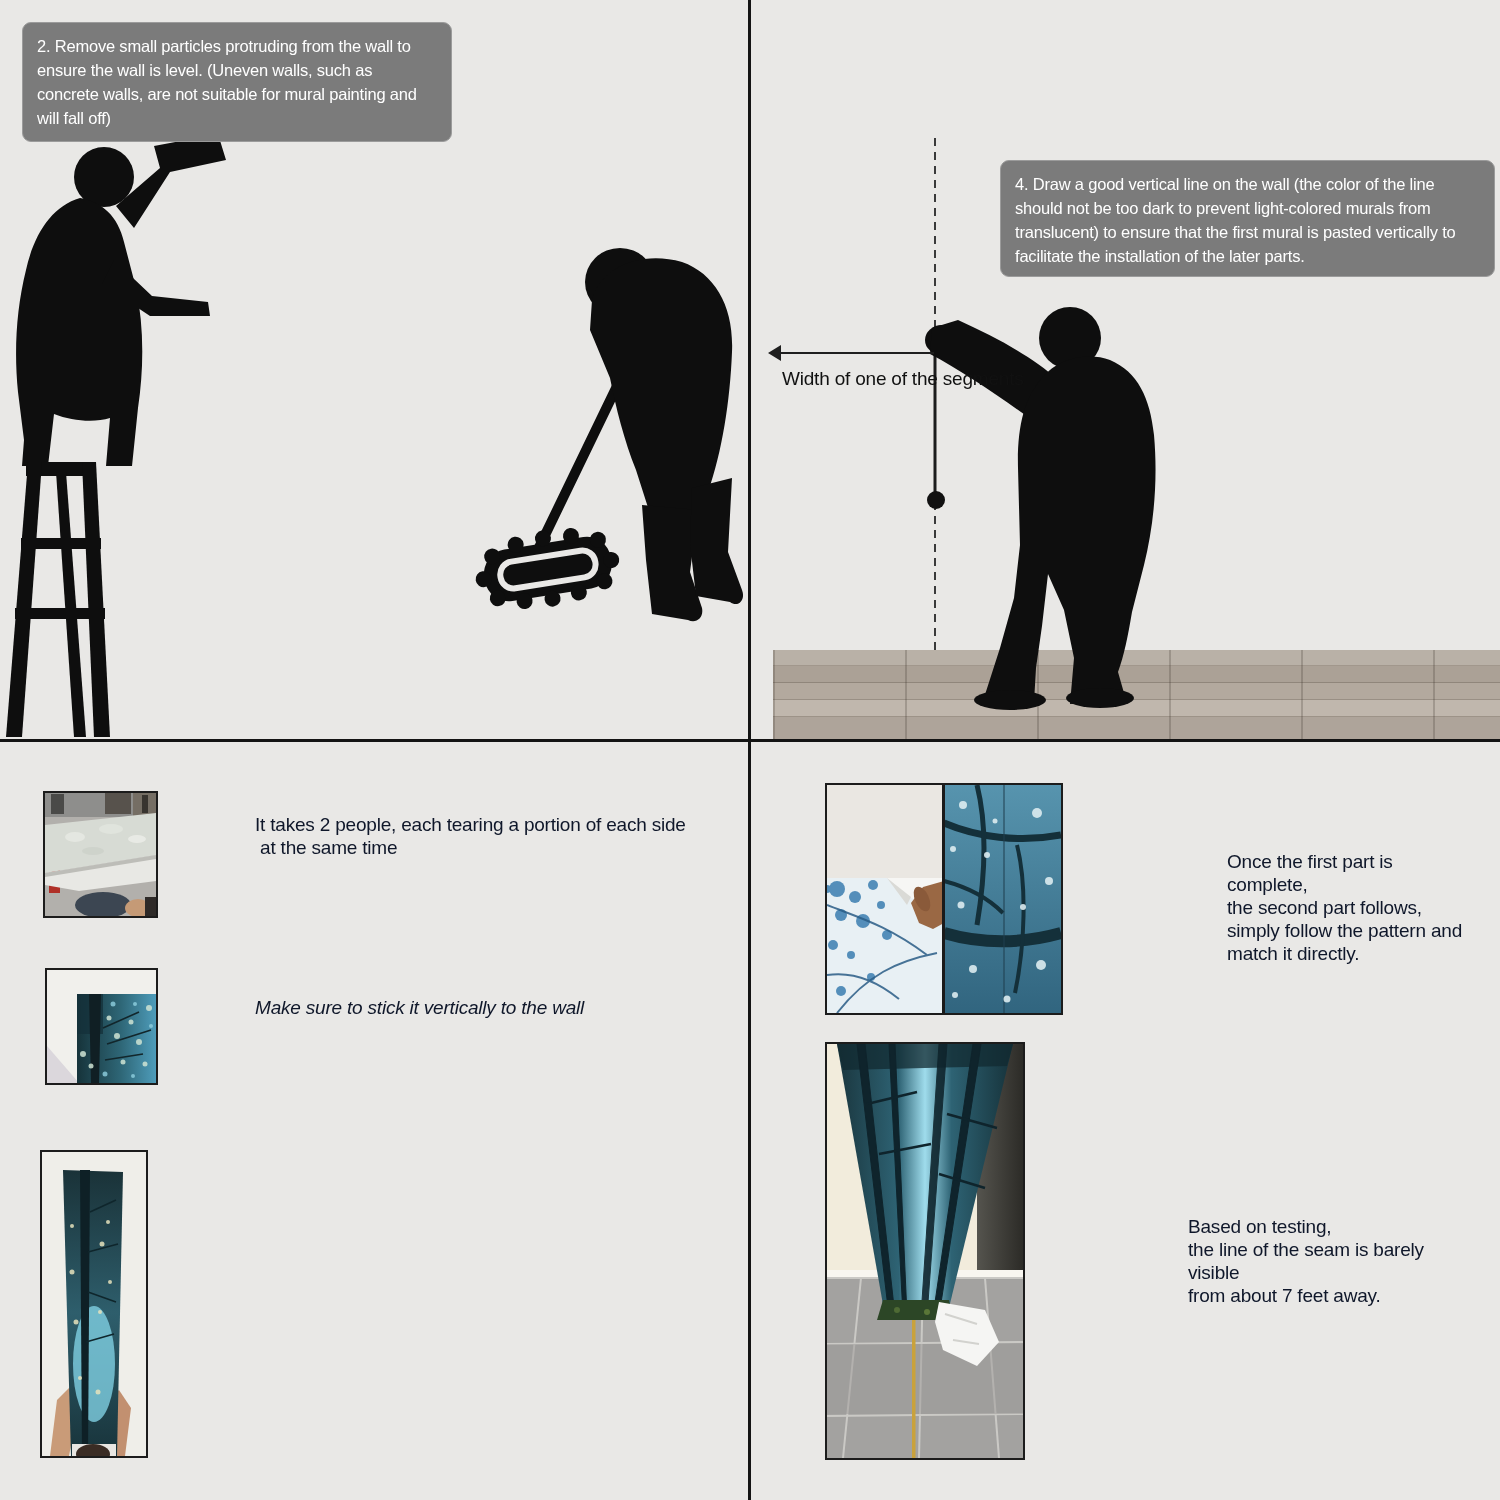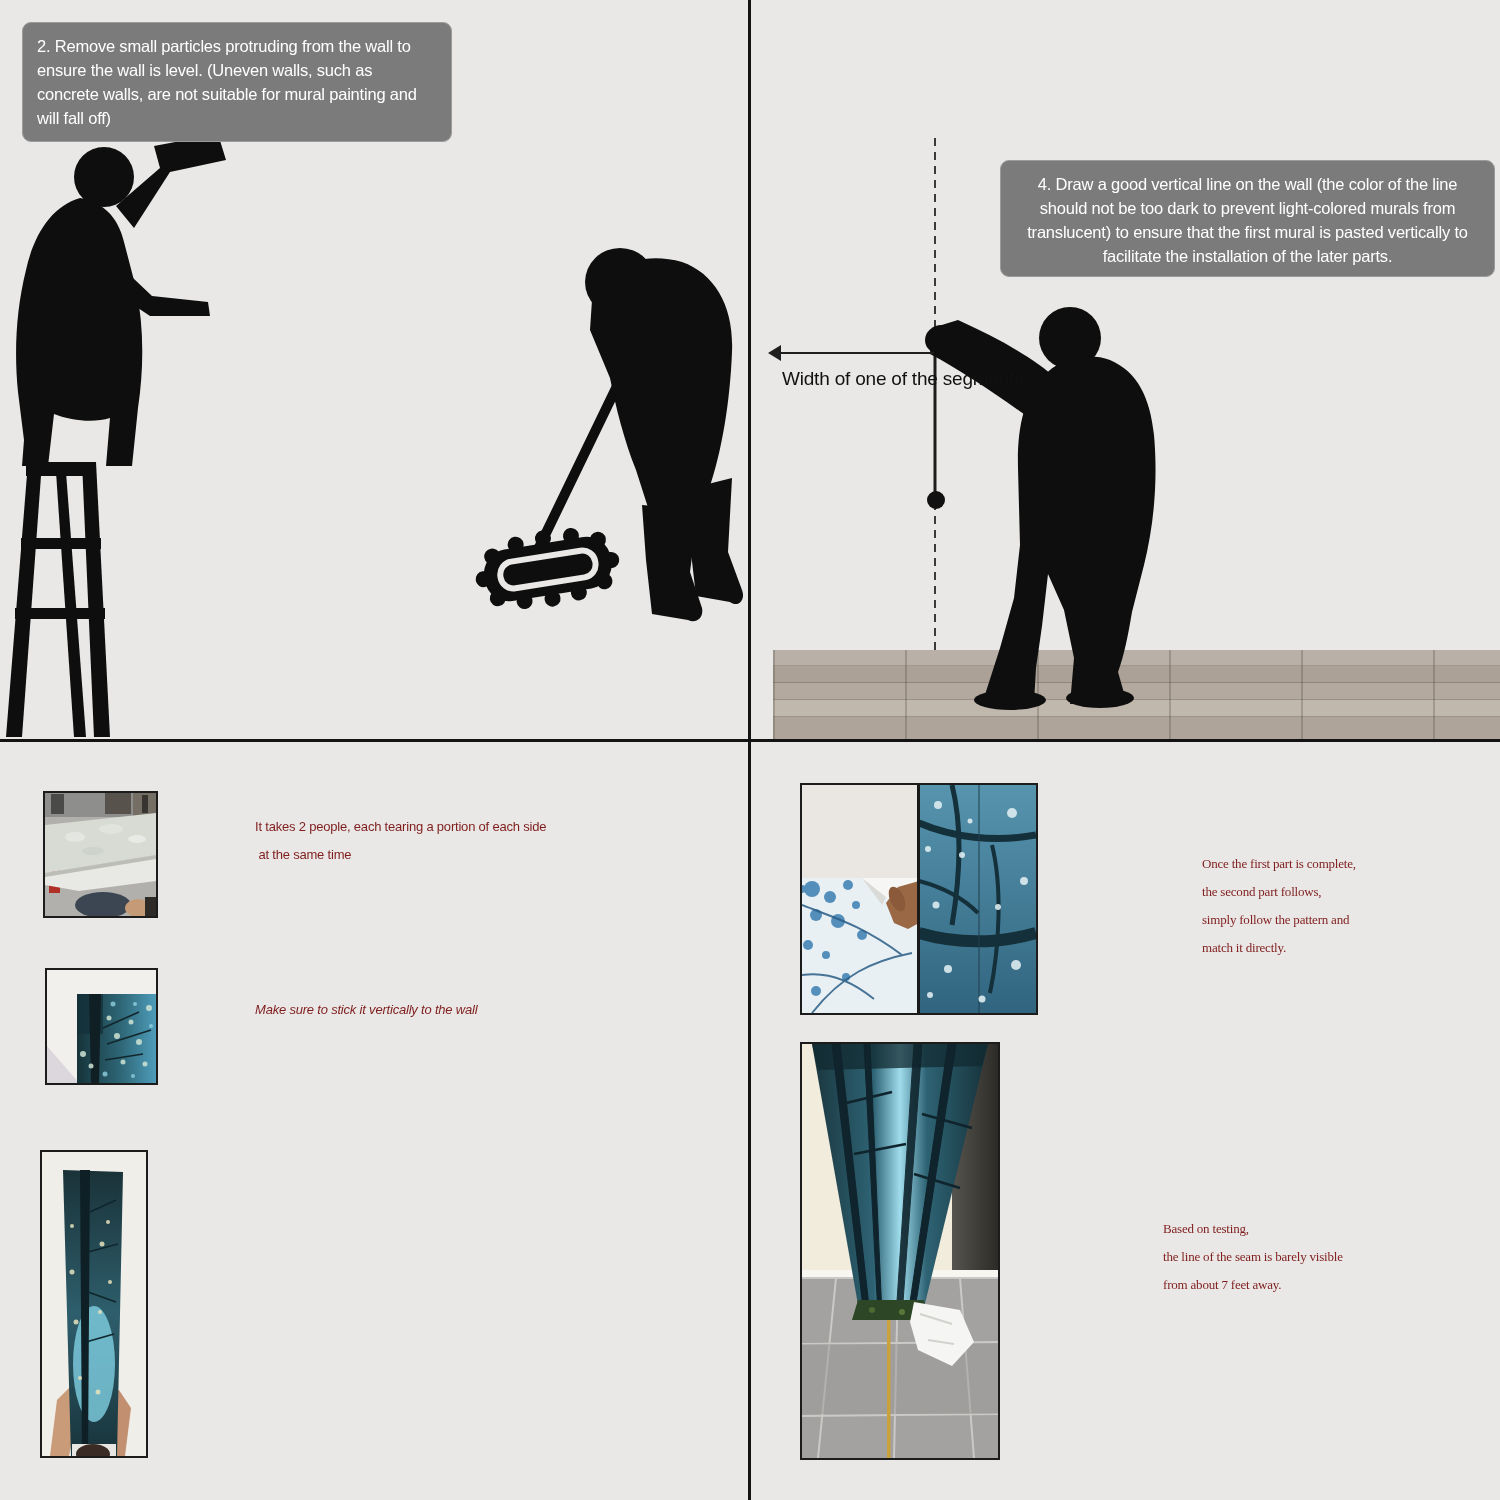--- a/index.html
+++ b/index.html
@@ -6,35 +6,35 @@
   #canvas{
     position:relative;width:1500px;height:1500px;overflow:hidden;
     background:#e9e8e6;
     font-family:"Liberation Sans", sans-serif;
     -webkit-font-smoothing:antialiased;
   }
   .quad{position:absolute;overflow:hidden;}
   #q-tl{left:0;top:0;width:748px;height:739px;}
   #q-tr{left:752px;top:0;width:748px;height:739px;}
   #q-bl{left:0;top:742px;width:748px;height:758px;}
-  #q-br{left:772px;top:742px;width:672px;height:758px;font-family:Liberation Serif, serif;}
+  #q-br{left:797px;top:742px;width:672px;height:758px;}
   .vdivider{position:absolute;left:748px;top:0;width:3px;height:1500px;background:#141414;}
   .hdivider{position:absolute;left:0;top:739px;width:1500px;height:3px;background:#141414;}
 
   .note-box{
     position:absolute;background:#7b7b7b;border:1px solid #9b9b9b;border-radius:9px;
     color:#ffffff;font-size:16.5px;line-height:24px;letter-spacing:-0.2px;
     padding:11px 14px;box-sizing:border-box;overflow:hidden;
   }
   #note-step2{left:22px;top:22px;width:430px;height:120px;}
   #note-step3{left:183px;top:356px;width:410px;height:90px;}
-  #note-step4{left:248px;top:160px;width:495px;height:117px;text-align:center;}
+  #note-step4{left:248px;top:160px;width:495px;height:117px;}
 
   .caption{
-    position:absolute;color:#7f1d1d;font-size:13px;line-height:28px;
+    position:absolute;color:#0f172a;font-size:19px;line-height:23px;
     letter-spacing:-0.2px;white-space:pre-line;
   }
   .svg-abs{position:absolute;left:0;top:0;}
 
   .photo{position:absolute;border:2px solid #1c1c1c;box-sizing:border-box;background:#ddd;}
   .photo svg{display:block;width:100%;height:100%;}
 
   #wood-floor{
     position:absolute;left:21px;top:650px;right:0;height:89px;
     background:

